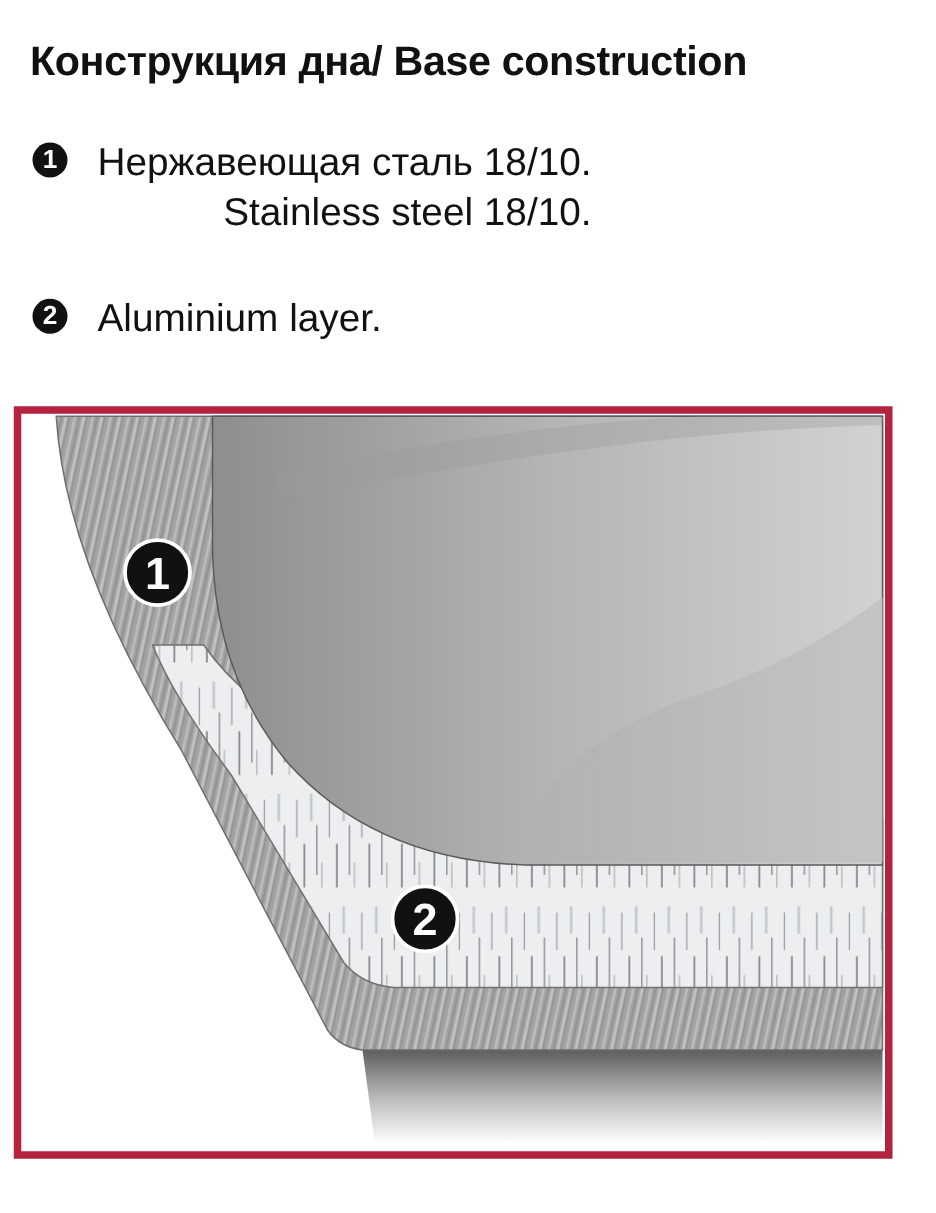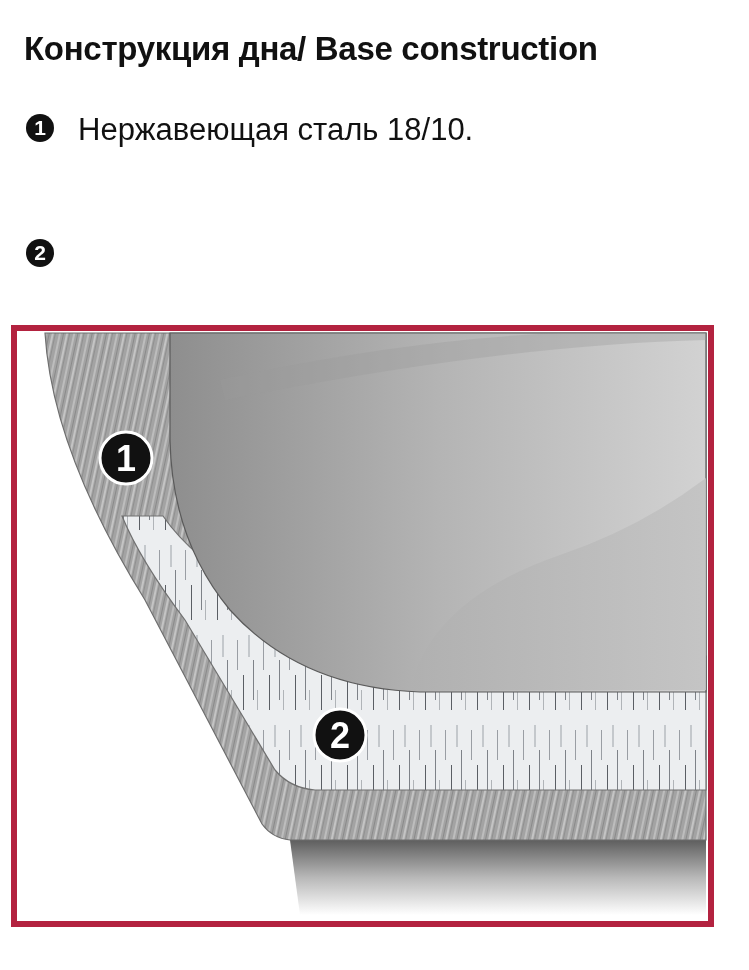--- a/index.html
+++ b/index.html
@@ -19,26 +19,28 @@
 </style>
 </head>
 <body>
 
 <h1 class="title">Конструкция дна/ Base construction</h1>
 
 <div class="legend-item item1">
   <span class="num">1</span>
   <div class="text">
     <div>Нержавеющая сталь 18/10.</div>
+    <div>Stainless steel 18/10.</div>
   </div>
 </div>
 
 <div class="legend-item item2">
   <span class="num">2</span>
   <div class="text">
+    <div>Aluminium layer.</div>
   </div>
 </div>
 
 <svg class="diagram" width="749" height="970" viewBox="0 0 749 970">
   <defs>
     <linearGradient id="interiorGrad" x1="0" y1="0" x2="1" y2="0">
       <stop offset="0" stop-color="#8e8e8e"></stop>
       <stop offset="0.5" stop-color="#b4b4b4"></stop>
       <stop offset="1" stop-color="#d2d2d2"></stop>
     </linearGradient>

